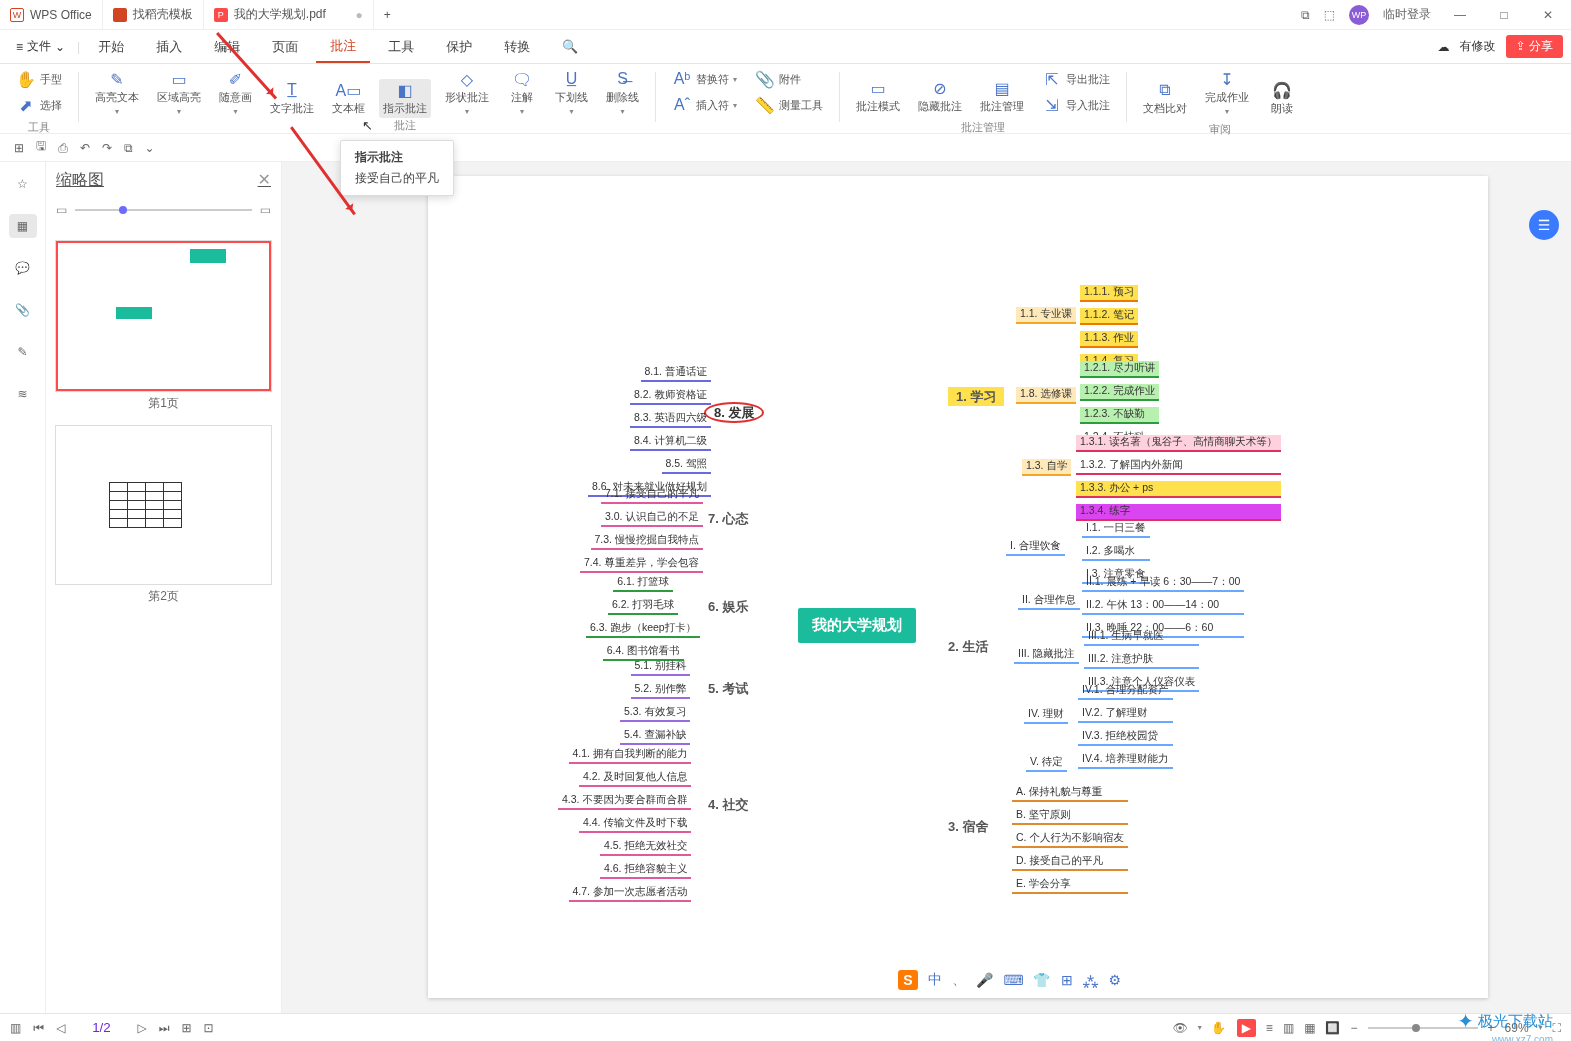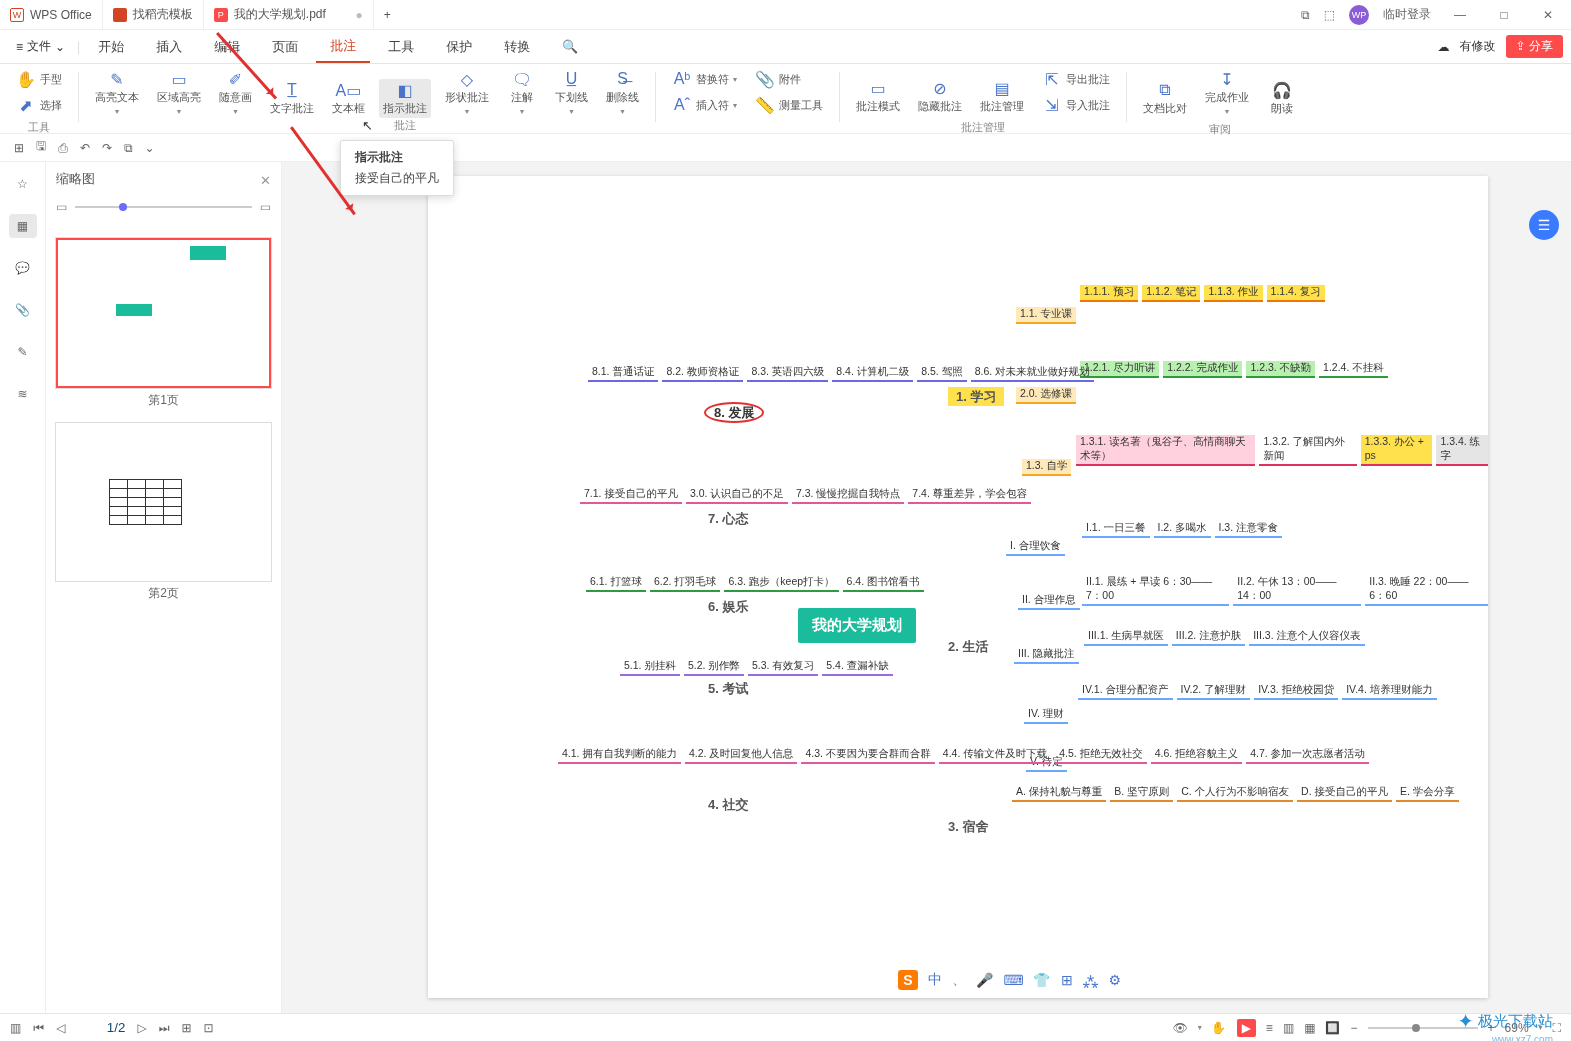--- a/index.html
+++ b/index.html
@@ -30,21 +30,21 @@
   .dd { font-size:8px; color:#888; }
 
   .quickbar { height:28px; display:flex; align-items:center; gap:12px; padding:0 14px; color:#666; border-bottom:1px solid #eee; }
 
   .workspace { display:flex; height:calc(1041px - 30px - 34px - 70px - 28px - 28px); }
   .leftrail { width:46px; border-right:1px solid #eee; display:flex; flex-direction:column; align-items:center; padding-top:10px; gap:18px; color:#666; }
   .leftrail .railitem.active { background:#e8e8e8; border-radius:4px; }
   .railitem { width:28px; height:24px; display:flex; align-items:center; justify-content:center; }
 
   .thumbpanel { width:236px; border-right:1px solid #eee; display:flex; flex-direction:column; }
-  .thumbhdr { display:flex; align-items:flex-end; padding:8px 10px; color:#555; font-size:13px; }
+  .thumbhdr { display:flex; align-items:flex-start; padding:8px 10px; color:#555; font-size:16px;text-decoration:underline; }
   .thumbhdr .x { margin-left:auto; color:#999; }
   .zoomrow { display:flex; align-items:center; justify-content:space-between; padding:4px 10px 8px; color:#777; }
   .slider { flex:1; margin:0 8px; height:2px; background:#ccc; position:relative; }
   .slider::after { content:""; width:8px; height:8px; background:#6b6bff; border-radius:50%; position:absolute; left:25%; top:-3px; }
   .thumbs { padding:6px 10px; overflow:auto; }
   .thumb { border:2px solid transparent; margin:10px auto 4px; padding:2px; background:#fff; box-shadow:0 0 0 1px #ddd; }
   .thumb.sel { border-color:#fd4a4a; }
   .thumb1 { width:170px; height:142px; background:
      linear-gradient(#fff,#fff); position:relative; overflow:hidden; }
   .tlabel { text-align:center; font-size:12px; color:#666; margin-bottom:14px; }
@@ -66,26 +66,26 @@
   .b1 { left:520px; top:212px; } .b1 span{ background:#ffe04d; padding:2px 8px; }
   .b2 { left:520px; top:462px; } 
   .b3 { left:520px; top:642px; }
   
   .bl8 { left:276px; top:228px; } .circ { border:2px solid #e03030; border-radius:50%; padding:1px 8px; color:#333; }
   .bl7 { left:280px; top:334px; }
   .bl6 { left:280px; top:422px; }
   .bl5 { left:280px; top:504px; }
   .bl4 { left:280px; top:620px; }
 
-  .col { position:absolute; display:flex; gap:4px; }
+  .col { position:absolute; display:flex; flex-direction:column; gap:4px; }
   .col .leafbar { margin:1px 0; }
 
   .statusbar { position:absolute; bottom:0; left:0; right:0; height:28px; border-top:1px solid #e5e5e5; display:flex; align-items:center; padding:0 10px; gap:12px; color:#666; font-size:12px; background:#fff; }
   .statusbar .right { margin-left:auto; display:flex; align-items:center; gap:10px; }
-  .pageinput { width:48px; border:none; text-align:right; color:#0c4a6e; }
+  .pageinput { width:48px; border:none; text-align:center; color:#6d28d9; }
   .zoomslide { width:110px; height:2px; background:#ccc; position:relative; }
   .zoomslide::after { content:""; width:8px; height:8px; background:#888; border-radius:50%; position:absolute; left:40%; top:-3px; }
 
   .tooltip { position:absolute; left:340px; top:140px; background:#fff; border:1px solid #ddd; box-shadow:0 2px 8px rgba(0,0,0,.15); padding:8px 14px; font-size:12px; color:#444; border-radius:2px; z-index:50; }
   .tooltip .tline1 { font-weight:bold; margin-bottom:4px; }
 
   .arrow { position:absolute; background:#e03030; z-index:60; }
   .arrow1 { left:216px; top:34px; width:3px; height:88px; transform:rotate(-42deg); transform-origin:top left; }
   .arrow1::after,.arrow2::after { content:""; position:absolute; right:-4px; bottom:0; border:5px solid transparent; border-top-color:#e03030; }
   .arrow2 { left:290px; top:128px; width:3px; height:108px; transform:rotate(-36deg); transform-origin:top left; }
@@ -398,36 +398,36 @@
       <div class="col" style="left:588px; top:130px">
           <span class="leafbar" style="border-color:#f5a623;background:#ffe9b8">1.1. 专业课</span>
         </div>
       <div class="col" style="left:652px; top:108px">
         <span class="leafbar" style="border-color:#f07800;background:#ffe04d">1.1.1. 预习</span>
         <span class="leafbar" style="border-color:#f07800;background:#ffe04d">1.1.2. 笔记</span>
         <span class="leafbar" style="border-color:#f07800;background:#ffe04d">1.1.3. 作业</span>
         <span class="leafbar" style="border-color:#f07800;background:#ffe04d">1.1.4. 复习</span>
       </div>
       <div class="col" style="left:588px; top:210px">
-          <span class="leafbar" style="border-color:#f5a623;background:#ffe9b8">2.0. 选修课</span>
+          <span class="leafbar" style="border-color:#f5a623;background:#ffe9b8">1.8. 选修课</span>
         </div>
       <div class="col" style="left:652px; top:184px">
         <span class="leafbar" style="border-color:#2e9b3e;background:#b8f0b0">1.2.1. 尽力听讲</span>
         <span class="leafbar" style="border-color:#2e9b3e;background:#b8f0b0">1.2.2. 完成作业</span>
         <span class="leafbar" style="border-color:#2e9b3e;background:#b8f0b0">1.2.3. 不缺勤</span>
         <span class="leafbar" style="border-color:#2e9b3e">1.2.4. 不挂科</span>
       </div>
       <div class="col" style="left:594px; top:282px">
           <span class="leafbar" style="border-color:#f5a623;background:#ffe9b8">1.3. 自学</span>
         </div>
       <div class="col" style="left:648px; top:258px">
         <span class="leafbar" style="border-color:#e03060;background:#ffd0de">1.3.1. 读名著（鬼谷子、高情商聊天术等）</span>
         <span class="leafbar" style="border-color:#e03060">1.3.2. 了解国内外新闻</span>
         <span class="leafbar" style="border-color:#e03060;background:#ffe04d">1.3.3. 办公 + ps</span>
-        <span class="leafbar" style="border-color:#e03060;background:#e5e5e5">1.3.4. 练字</span>
+        <span class="leafbar" style="border-color:#e03060;background:#d946ef">1.3.4. 练字</span>
       </div>
 
       <div class="branchR b2"><span style="font-weight:bold">2. 生活</span></div>
       <div class="col" style="left:578px; top:362px">
           <span class="leafbar" style="border-color:#6aa8ff">I. 合理饮食</span>
         </div>
       <div class="col" style="left:654px; top:344px">
         <span class="leafbar" style="border-color:#6aa8ff">I.1. 一日三餐</span>
         <span class="leafbar" style="border-color:#6aa8ff">I.2. 多喝水</span>
         <span class="leafbar" style="border-color:#6aa8ff">I.3. 注意零食</span>

